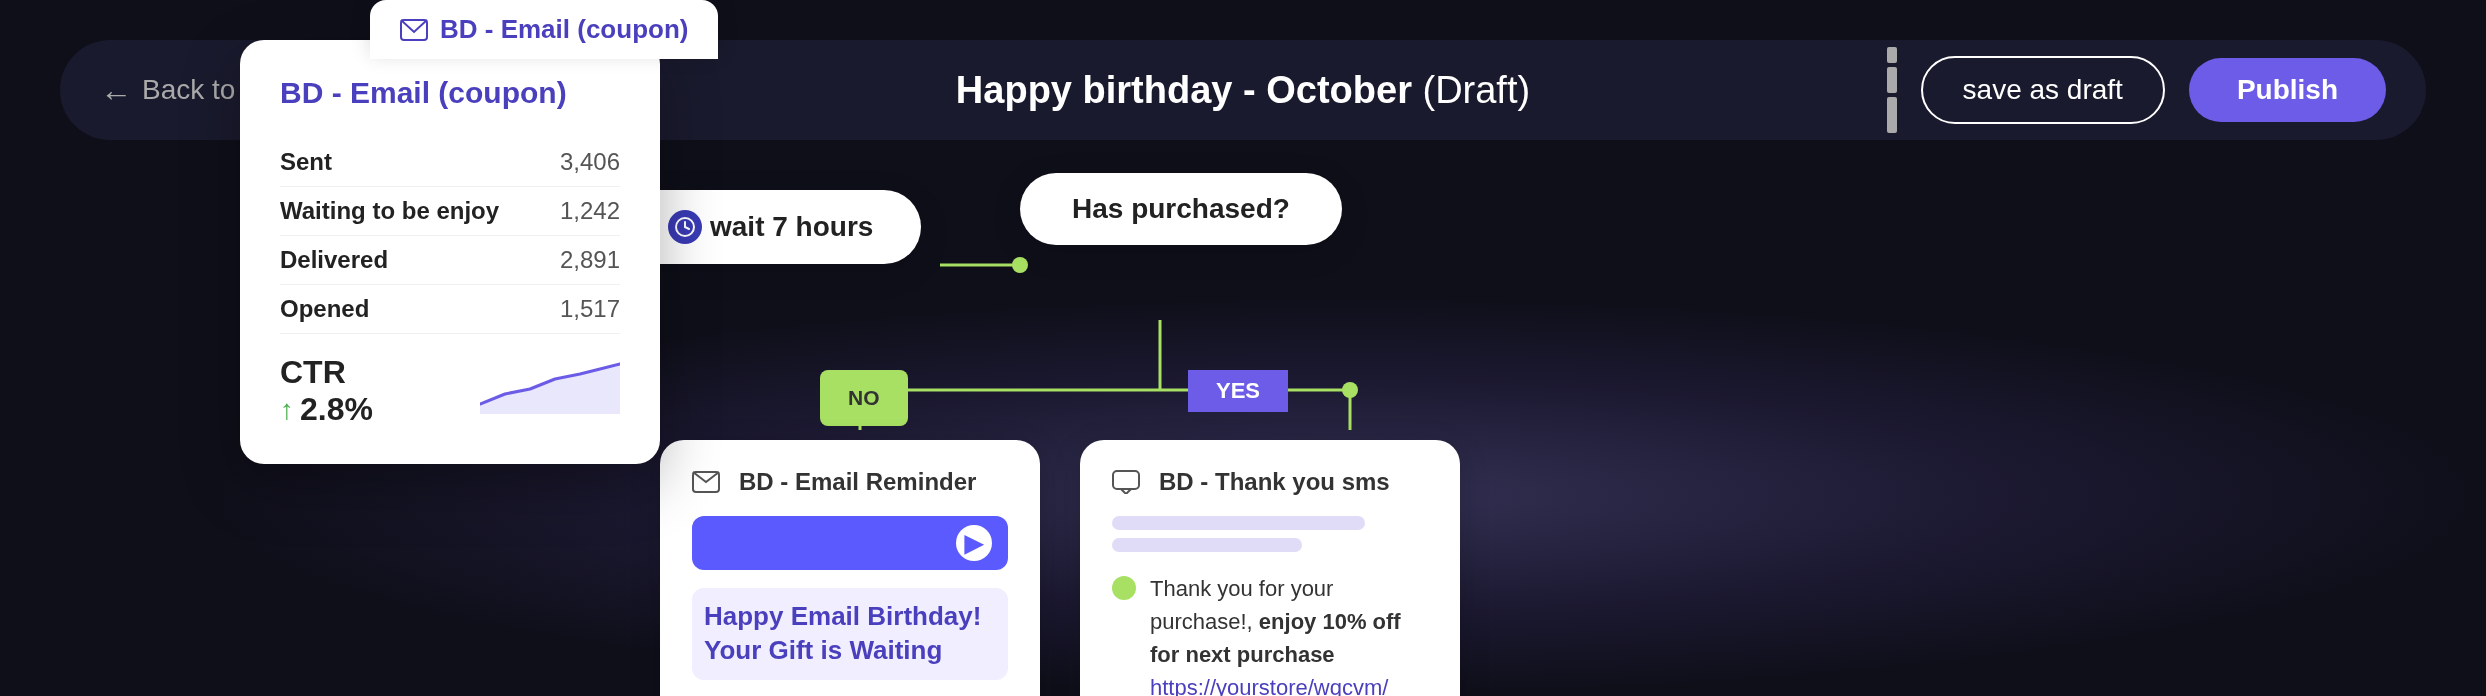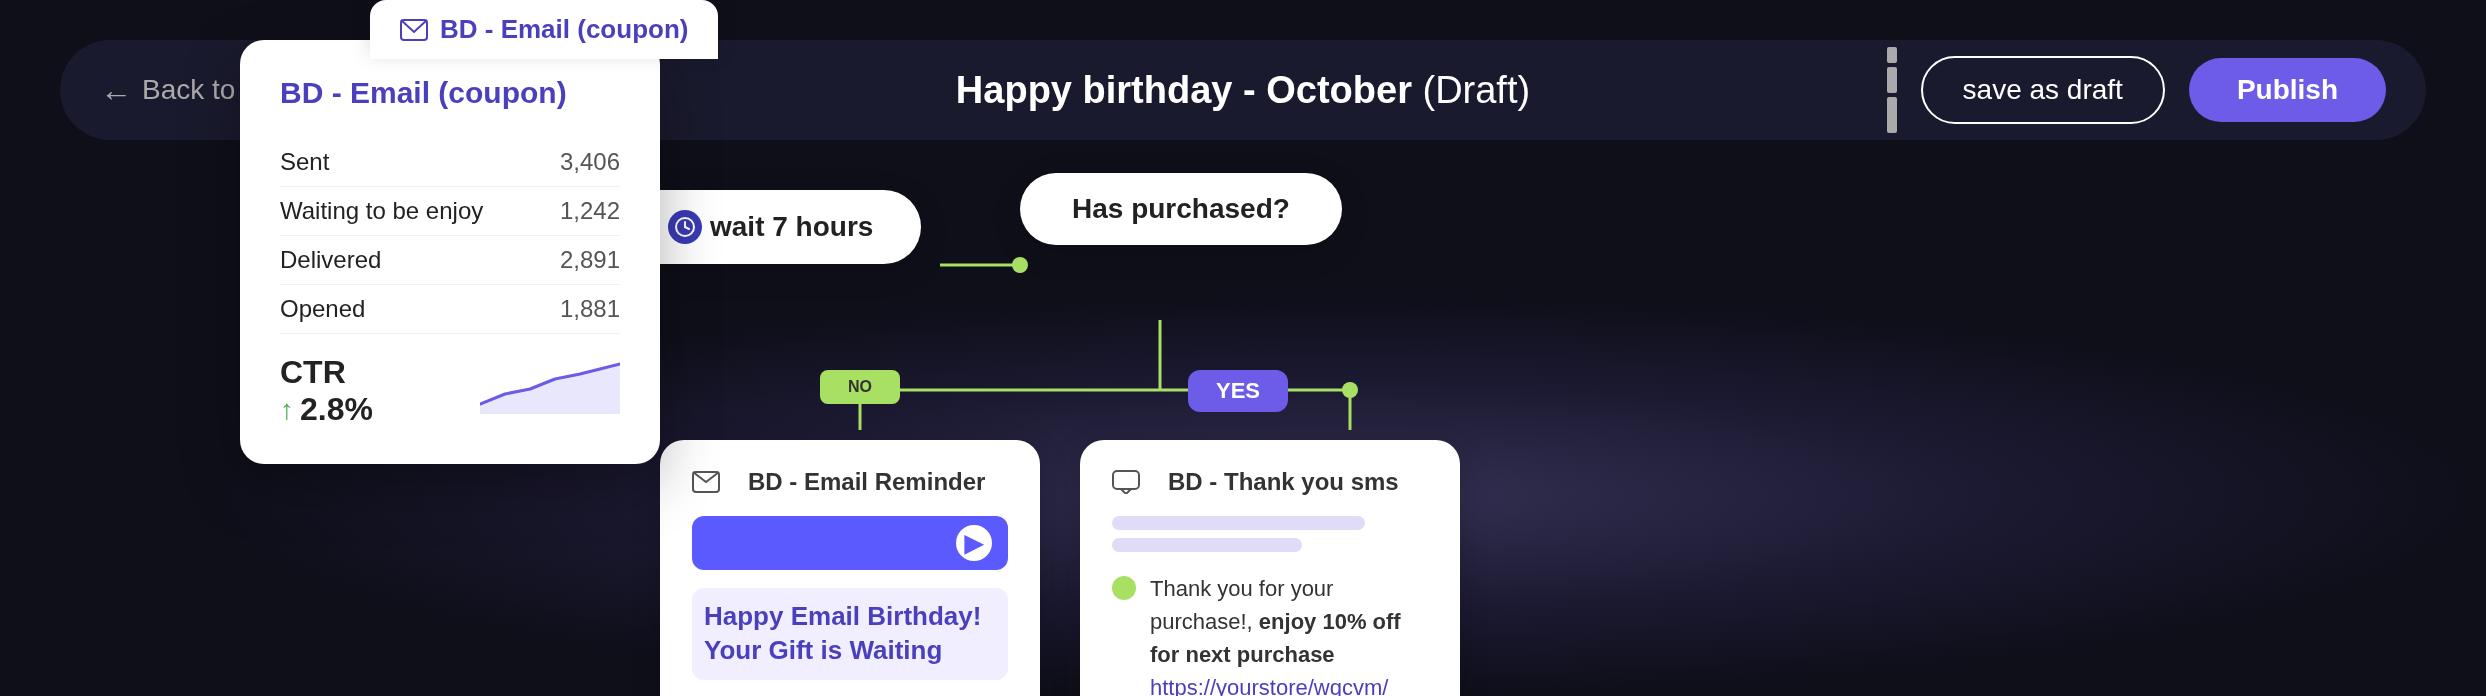--- a/index.html
+++ b/index.html
@@ -165,21 +165,21 @@
       display: flex;
       justify-content: space-between;
       align-items: center;
       padding: 10px 0;
       border-bottom: 1px solid #f0f0f0;
     }
     .stats-row:last-of-type { border-bottom: none; }
 
     .stats-label {
       font-size: 24px;
-      font-weight: 400;
+      font-weight: 700;
       color: #222;
     }
 
     .stats-value {
       font-size: 24px;
       color: #555;
     }
 
     .ctr-section {
       margin-top: 20px;
@@ -279,34 +279,34 @@
       z-index: 3;
     }
 
     
     .no-badge {
       position: absolute;
       top: 230px;
       left: 820px;
       background: #a8e063;
       border-radius: 8px;
-      padding: 8px 28px;
-      font-size: 16px;
+      padding: 16px 28px;
+      font-size: 21px;
       font-weight: 800;
       color: #333;
       z-index: 5;
     }
 
     
     .yes-badge {
       position: absolute;
       top: 230px;
       left: 1188px;
       background: #6c5ce7;
-      border-radius: 12px;
+      border-radius: 0;
       padding: 8px 28px;
       font-size: 22px;
       font-weight: 800;
       color: #fff;
       z-index: 5;
     }
 
     
     .reminder-card {
       position: absolute;
@@ -316,21 +316,21 @@
       background: #fff;
       border-radius: 24px;
       padding: 28px 32px;
       box-shadow: 0 8px 30px rgba(0,0,0,0.2);
       z-index: 5;
     }
 
     .card-header {
       display: flex;
       align-items: center;
-      gap: 28px;
+      gap: 19px;
       font-size: 24px;
       font-weight: 700;
       color: #333;
       margin-bottom: 20px;
     }
 
     .reminder-send-bar {
       background: #5a5aff;
       border-radius: 12px;
       height: 54px;
@@ -468,21 +468,21 @@
   <div class="stats-row">
     <span class="stats-label">Waiting to be enjoy</span>
     <span class="stats-value">1,242</span>
   </div>
   <div class="stats-row">
     <span class="stats-label">Delivered</span>
     <span class="stats-value">2,891</span>
   </div>
   <div class="stats-row">
     <span class="stats-label">Opened</span>
-    <span class="stats-value">1,881</span>
+    <span class="stats-value">1,517</span>
   </div>
 
   <div class="ctr-section">
     <div>
       <div class="ctr-label">CTR</div>
       <div class="ctr-value">
         <span class="ctr-up">↑</span>
         <span>2.8%</span>
       </div>
     </div>

